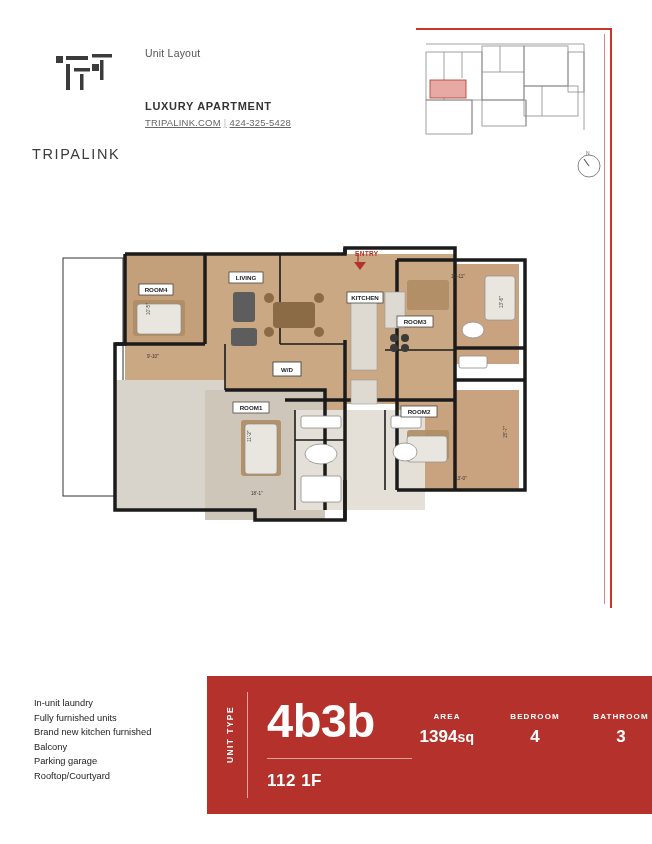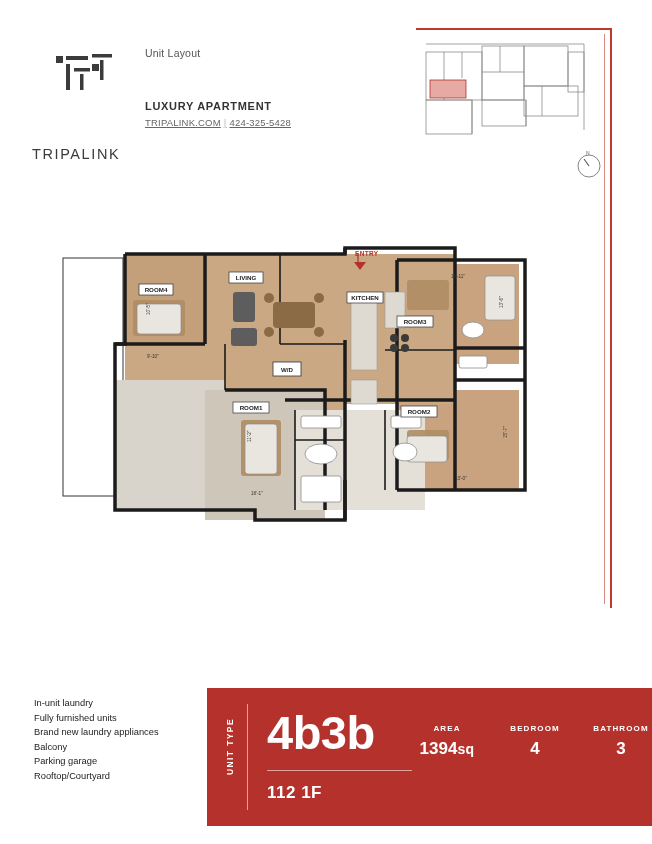--- a/index.html
+++ b/index.html
@@ -44,21 +44,21 @@
   
   .plan { position:absolute; left:55px; top:240px; width:500px; height:300px; }
   .plan svg { display:block; }
 
   
   .features { position:absolute; left:34px; top:696px; width:180px;
       font-size:9.3px; line-height:14.6px; color:#222; }
   .features div { white-space:nowrap; }
 
   .redbar { position:absolute; left:207px; top:676px; width:445px; height:138px;
-      background:#b5322c; color:#fff;margin-top:12px; }
+      background:#b5322c; color:#fff; }
   .unittype-label { position:absolute; left:18px; top:30px; width:14px;
       font-size:8.5px; letter-spacing:1.4px; font-weight:bold;
       writing-mode: vertical-rl; text-orientation: mixed; transform: rotate(180deg); }
   .vline { position:absolute; left:40px; top:16px; width:1px; height:106px; background:rgba(255,255,255,.55); }
   .unit-big { position:absolute; left:60px; top:18px; font-size:47px; font-weight:bold;
       letter-spacing:-0.5px; line-height:54px; }
   .hline { position:absolute; left:60px; top:82px; width:145px; height:1px; background:rgba(255,255,255,.55); }
   .unit-sub { position:absolute; left:60px; top:95px; font-size:17px; font-weight:bold; letter-spacing:0.5px; }
 
   .stat { position:absolute; text-align:center; }
@@ -266,21 +266,21 @@
       <text x="400" y="240">13'-0"</text>
       <text x="452" y="198" transform="rotate(-90 452 198)">15'-7"</text>
     </g>
   </svg>
   <div style="position:absolute; left:300px; top:10px; font-size:6.5px; font-weight:bold; color:#b5322c; letter-spacing:0.3px;">ENTRY</div>
 </div>
 
 <div class="features">
   <div>In-unit laundry</div>
   <div>Fully furnished units</div>
-  <div>Brand new laundry appliances</div>
+  <div>Brand new kitchen furnished</div>
   <div>Balcony</div>
   <div>Parking garage</div>
   <div>Rooftop/Courtyard</div>
 </div>
 
 <div class="redbar">
   <div class="unittype-label">UNIT TYPE</div>
   <div class="vline"></div>
   <div class="unit-big">4b3b</div>
   <div class="hline"></div>

